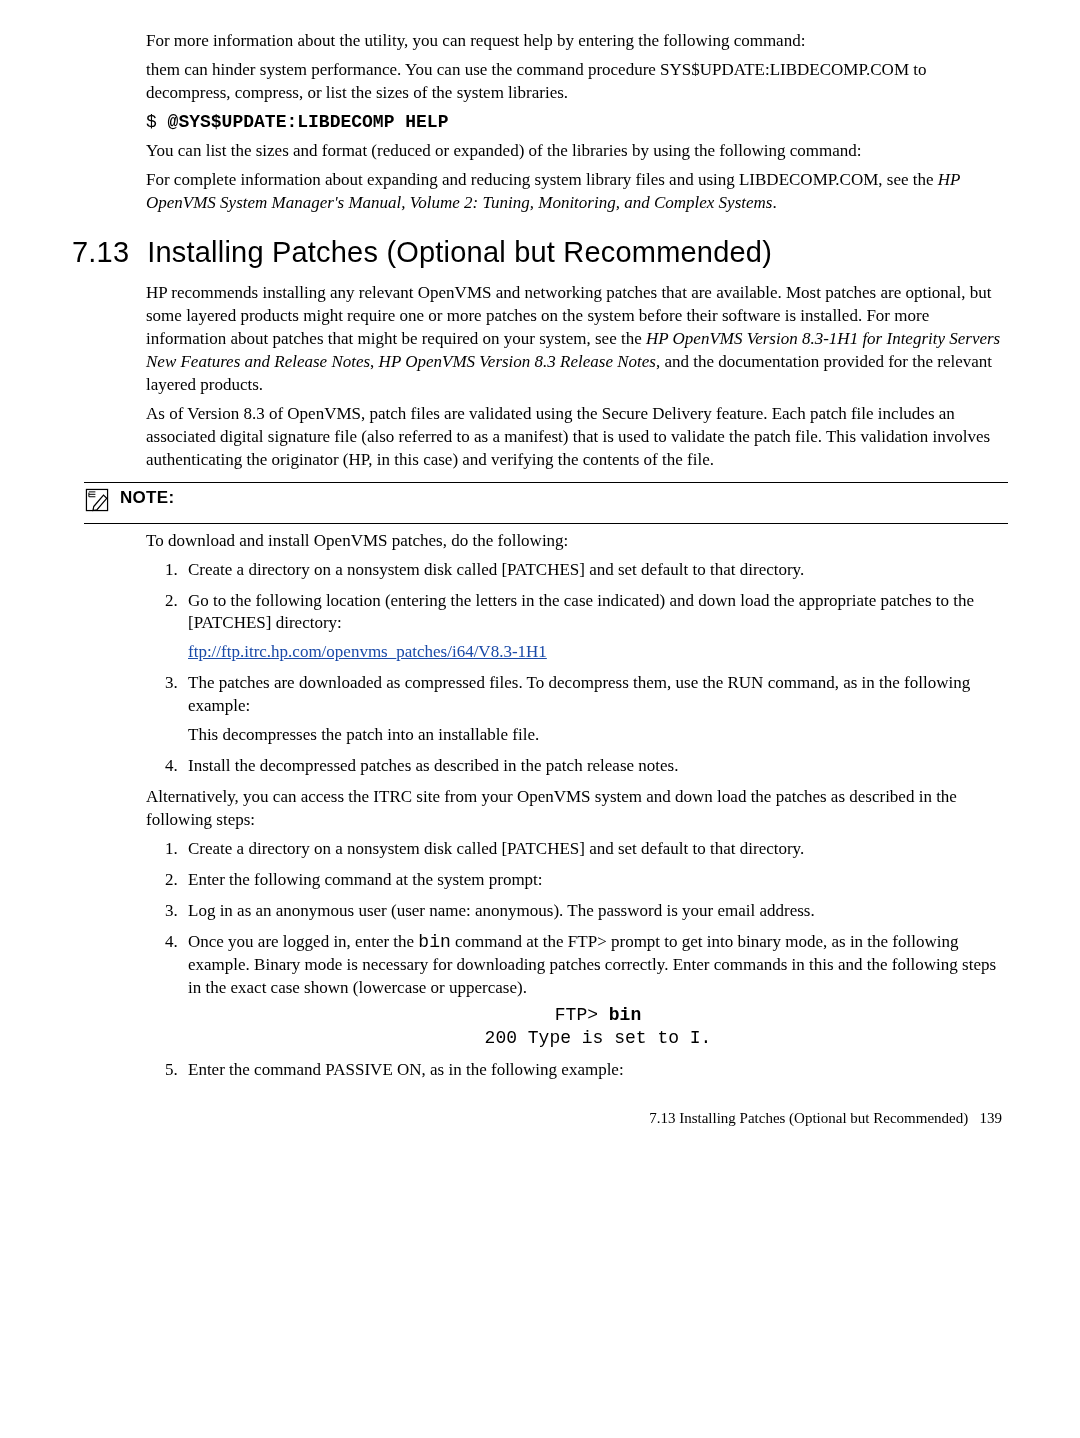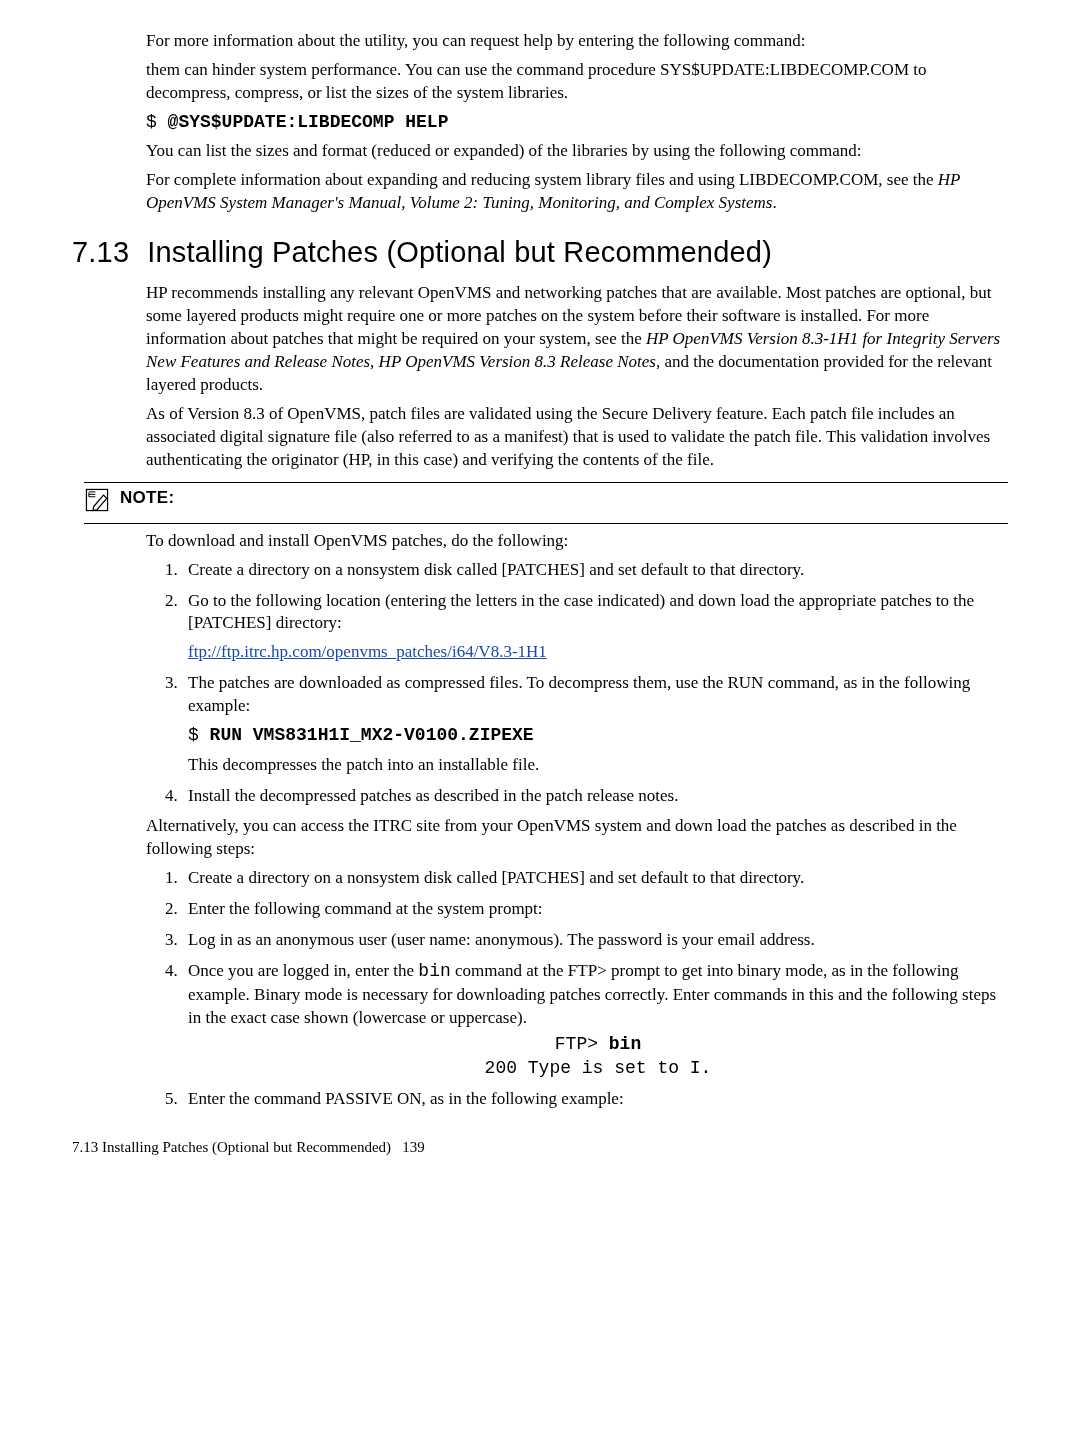--- a/index.html
+++ b/index.html
@@ -43,20 +43,21 @@
       width: 26px; height: 26px; flex: 0 0 26px;
       display: inline-flex; align-items: center; justify-content: center;
     }
     .note-label {
       font-family: "Futura", "Trebuchet MS", Arial, sans-serif;
       font-weight: 600;
       letter-spacing: 0.3px;
     }
     .note-block { margin-left: 12px; }
     .footer {
+      text-align: right;
       font-size: 15px;
       margin-top: 26px;
       padding-right: 6px;
     }
     .code-block { margin: 4px 0 4px 0; white-space: pre; text-align: center; }
   </style>
 </head>
 <body>
 
 <div class="body-indent">
@@ -100,21 +101,20 @@
 <div class="body-indent">
   <p>To download and install OpenVMS patches, do the following:</p>
   <ol class="proc">
     <li>Create a directory on a nonsystem disk called [PATCHES] and set default to that directory.</li>
     <li>
       <span>Go to the following location (entering the letters in the case indicated) and down load the appropriate patches to the [PATCHES] directory:</span>
       <p><a class="doclink">ftp://ftp.itrc.hp.com/openvms_patches/i64/V8.3-1H1</a></p>
     </li>
     <li>
       <span>The patches are downloaded as compressed files. To decompress them, use the RUN command, as in the following example:</span>
-      <p class="mono"><span>$ </span><span class="bold">RUN VMS831H1I_MX2-V0100.ZIPEXE</span></p>
       <p>This decompresses the patch into an installable file.</p>
     </li>
     <li>Install the decompressed patches as described in the patch release notes.</li>
   </ol>
 
   <p>Alternatively, you can access the ITRC site from your OpenVMS system and down load the patches as described in the following steps:</p>
   <ol class="proc">
     <li>Create a directory on a nonsystem disk called [PATCHES] and set default to that directory.</li>
     <li>
       <span>Enter the following command at the system prompt:</span>

